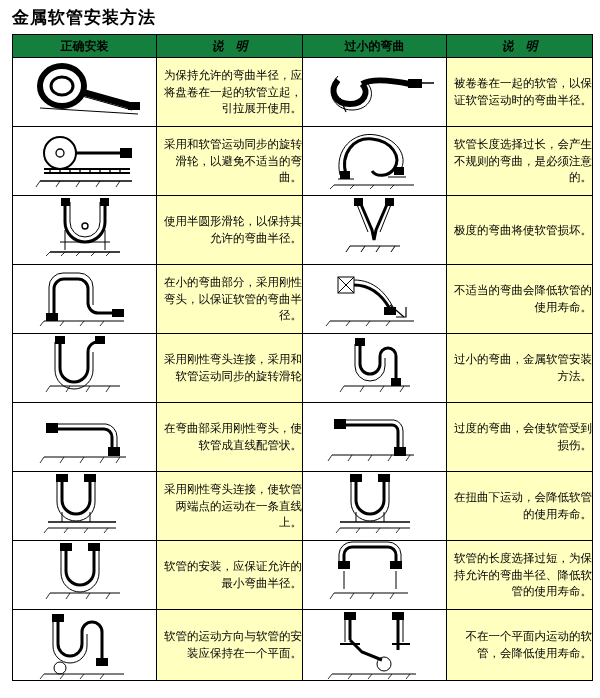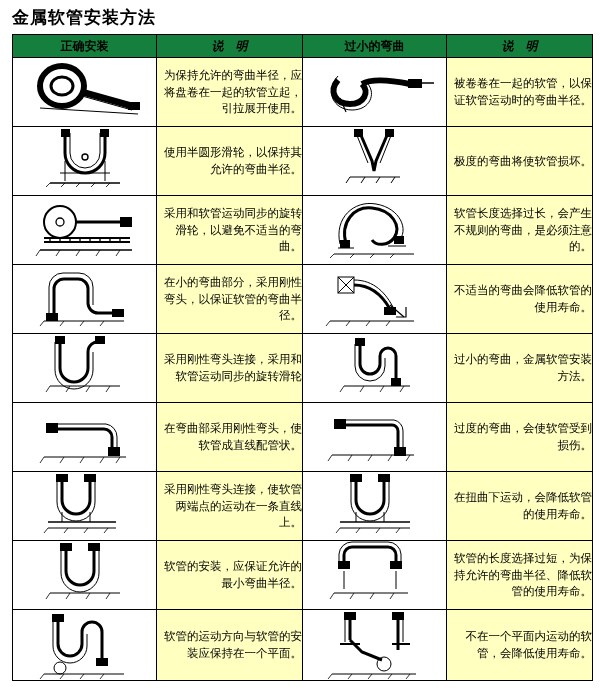--- a/index.html
+++ b/index.html
@@ -114,20 +114,59 @@
               <g fill="none" stroke="#000" stroke-width="1">
                 <path d="M28 18 C14 34 24 52 42 52 C60 52 66 36 58 26"></path>
               </g>
               <rect x="98" y="21" width="14" height="9" fill="#000"></rect>
               <path d="M112 25 L124 25" stroke="#000" stroke-width="1.5"></path>
               <path d="M30 40 L36 54" stroke="#000" stroke-width="1.2"></path>
             </svg>
           </span>
         </td>
         <td class="txtcell">被卷卷在一起的软管，以保证软管运动时的弯曲半径。</td>
+      </tr>
+
+      <tr>
+        <td class="imgcell">
+          <span class="fig">
+            <svg width="130" height="62" viewBox="0 0 130 62">
+              <g fill="none" stroke="#000" stroke-width="1.3">
+                <circle cx="40" cy="26" r="16" stroke-width="2"></circle>
+                <circle cx="40" cy="26" r="4"></circle>
+                <path d="M56 26 L104 26" stroke-width="3"></path>
+                <rect x="100" y="21" width="12" height="10" fill="#000" stroke="none"></rect>
+                <path d="M24 42 L110 42" stroke-width="2"></path>
+                <path d="M24 46 L110 46" stroke-width="2"></path>
+                <path d="M30 42 L30 46 M40 42 L40 46 M50 42 L50 46 M60 42 L60 46 M70 42 L70 46 M80 42 L80 46 M90 42 L90 46 M100 42 L100 46"></path>
+                <path d="M20 54 L112 54"></path>
+                <path d="M20 54 L16 60 M40 54 L36 60 M60 54 L56 60 M80 54 L76 60 M100 54 L96 60" stroke-width="0.8"></path>
+              </g>
+            </svg>
+          </span>
+        </td>
+        <td class="txtcell">采用和软管运动同步的旋转滑轮，以避免不适当的弯曲。</td>
+        <td class="imgcell">
+          <span class="fig">
+            <svg width="130" height="62" viewBox="0 0 130 62">
+              <g fill="none" stroke="#000" stroke-width="3">
+                <path d="M36 48 C30 26 44 10 62 12 C82 14 92 30 84 42 C78 50 66 50 62 44"></path>
+              </g>
+              <g fill="none" stroke="#000" stroke-width="1">
+                <path d="M30 48 C24 22 44 4 66 8 C90 12 100 34 88 46"></path>
+                <path d="M28 52 L44 52 M78 50 L96 50"></path>
+                <path d="M24 58 L104 58"></path>
+                <path d="M24 58 L20 62 M44 58 L40 62 M64 58 L60 62 M84 58 L80 62" stroke-width="0.8"></path>
+              </g>
+              <rect x="30" y="44" width="10" height="8" fill="#000"></rect>
+              <rect x="84" y="40" width="10" height="8" fill="#000"></rect>
+            </svg>
+          </span>
+        </td>
+        <td class="txtcell">软管长度选择过长，会产生不规则的弯曲，是必须注意的。</td>
       </tr>
 
       <tr>
         <td class="imgcell">
           <span class="fig">
             <svg width="130" height="62" viewBox="0 0 130 62">
               <g fill="none" stroke="#000" stroke-width="1.4">
                 <path d="M45 6 L45 26 A20 20 0 0 0 85 26 L85 6" stroke-width="3"></path>
                 <path d="M50 6 L50 26 A15 15 0 0 0 80 26 L80 6" stroke-width="1"></path>
                 <rect x="41" y="2" width="9" height="8" fill="#000" stroke="none"></rect>
@@ -158,59 +197,20 @@
             </svg>
           </span>
         </td>
         <td class="txtcell">极度的弯曲将使软管损坏。</td>
       </tr>
 
       <tr>
         <td class="imgcell">
           <span class="fig">
             <svg width="130" height="62" viewBox="0 0 130 62">
-              <g fill="none" stroke="#000" stroke-width="1.3">
-                <circle cx="40" cy="26" r="16" stroke-width="2"></circle>
-                <circle cx="40" cy="26" r="4"></circle>
-                <path d="M56 26 L104 26" stroke-width="3"></path>
-                <rect x="100" y="21" width="12" height="10" fill="#000" stroke="none"></rect>
-                <path d="M24 42 L110 42" stroke-width="2"></path>
-                <path d="M24 46 L110 46" stroke-width="2"></path>
-                <path d="M30 42 L30 46 M40 42 L40 46 M50 42 L50 46 M60 42 L60 46 M70 42 L70 46 M80 42 L80 46 M90 42 L90 46 M100 42 L100 46"></path>
-                <path d="M20 54 L112 54"></path>
-                <path d="M20 54 L16 60 M40 54 L36 60 M60 54 L56 60 M80 54 L76 60 M100 54 L96 60" stroke-width="0.8"></path>
-              </g>
-            </svg>
-          </span>
-        </td>
-        <td class="txtcell">采用和软管运动同步的旋转滑轮，以避免不适当的弯曲。</td>
-        <td class="imgcell">
-          <span class="fig">
-            <svg width="130" height="62" viewBox="0 0 130 62">
-              <g fill="none" stroke="#000" stroke-width="3">
-                <path d="M36 48 C30 26 44 10 62 12 C82 14 92 30 84 42 C78 50 66 50 62 44"></path>
-              </g>
-              <g fill="none" stroke="#000" stroke-width="1">
-                <path d="M30 48 C24 22 44 4 66 8 C90 12 100 34 88 46"></path>
-                <path d="M28 52 L44 52 M78 50 L96 50"></path>
-                <path d="M24 58 L104 58"></path>
-                <path d="M24 58 L20 62 M44 58 L40 62 M64 58 L60 62 M84 58 L80 62" stroke-width="0.8"></path>
-              </g>
-              <rect x="30" y="44" width="10" height="8" fill="#000"></rect>
-              <rect x="84" y="40" width="10" height="8" fill="#000"></rect>
-            </svg>
-          </span>
-        </td>
-        <td class="txtcell">软管长度选择过长，会产生不规则的弯曲，是必须注意的。</td>
-      </tr>
-
-      <tr>
-        <td class="imgcell">
-          <span class="fig">
-            <svg width="130" height="62" viewBox="0 0 130 62">
               <g fill="none" stroke="#000" stroke-width="3">
                 <path d="M34 52 L34 24 A10 10 0 0 1 44 14 L58 14 A10 10 0 0 1 68 24 L68 38 A10 10 0 0 0 78 48 L96 48"></path>
               </g>
               <g fill="none" stroke="#000" stroke-width="1">
                 <path d="M29 52 L29 22 A14 14 0 0 1 43 8 L59 8 A14 14 0 0 1 73 22 L73 40"></path>
                 <path d="M24 56 L104 56"></path>
                 <path d="M24 56 L20 61 M44 56 L40 61 M64 56 L60 61 M84 56 L80 61" stroke-width="0.8"></path>
               </g>
               <rect x="26" y="48" width="12" height="8" fill="#000"></rect>
               <rect x="92" y="44" width="12" height="8" fill="#000"></rect>

